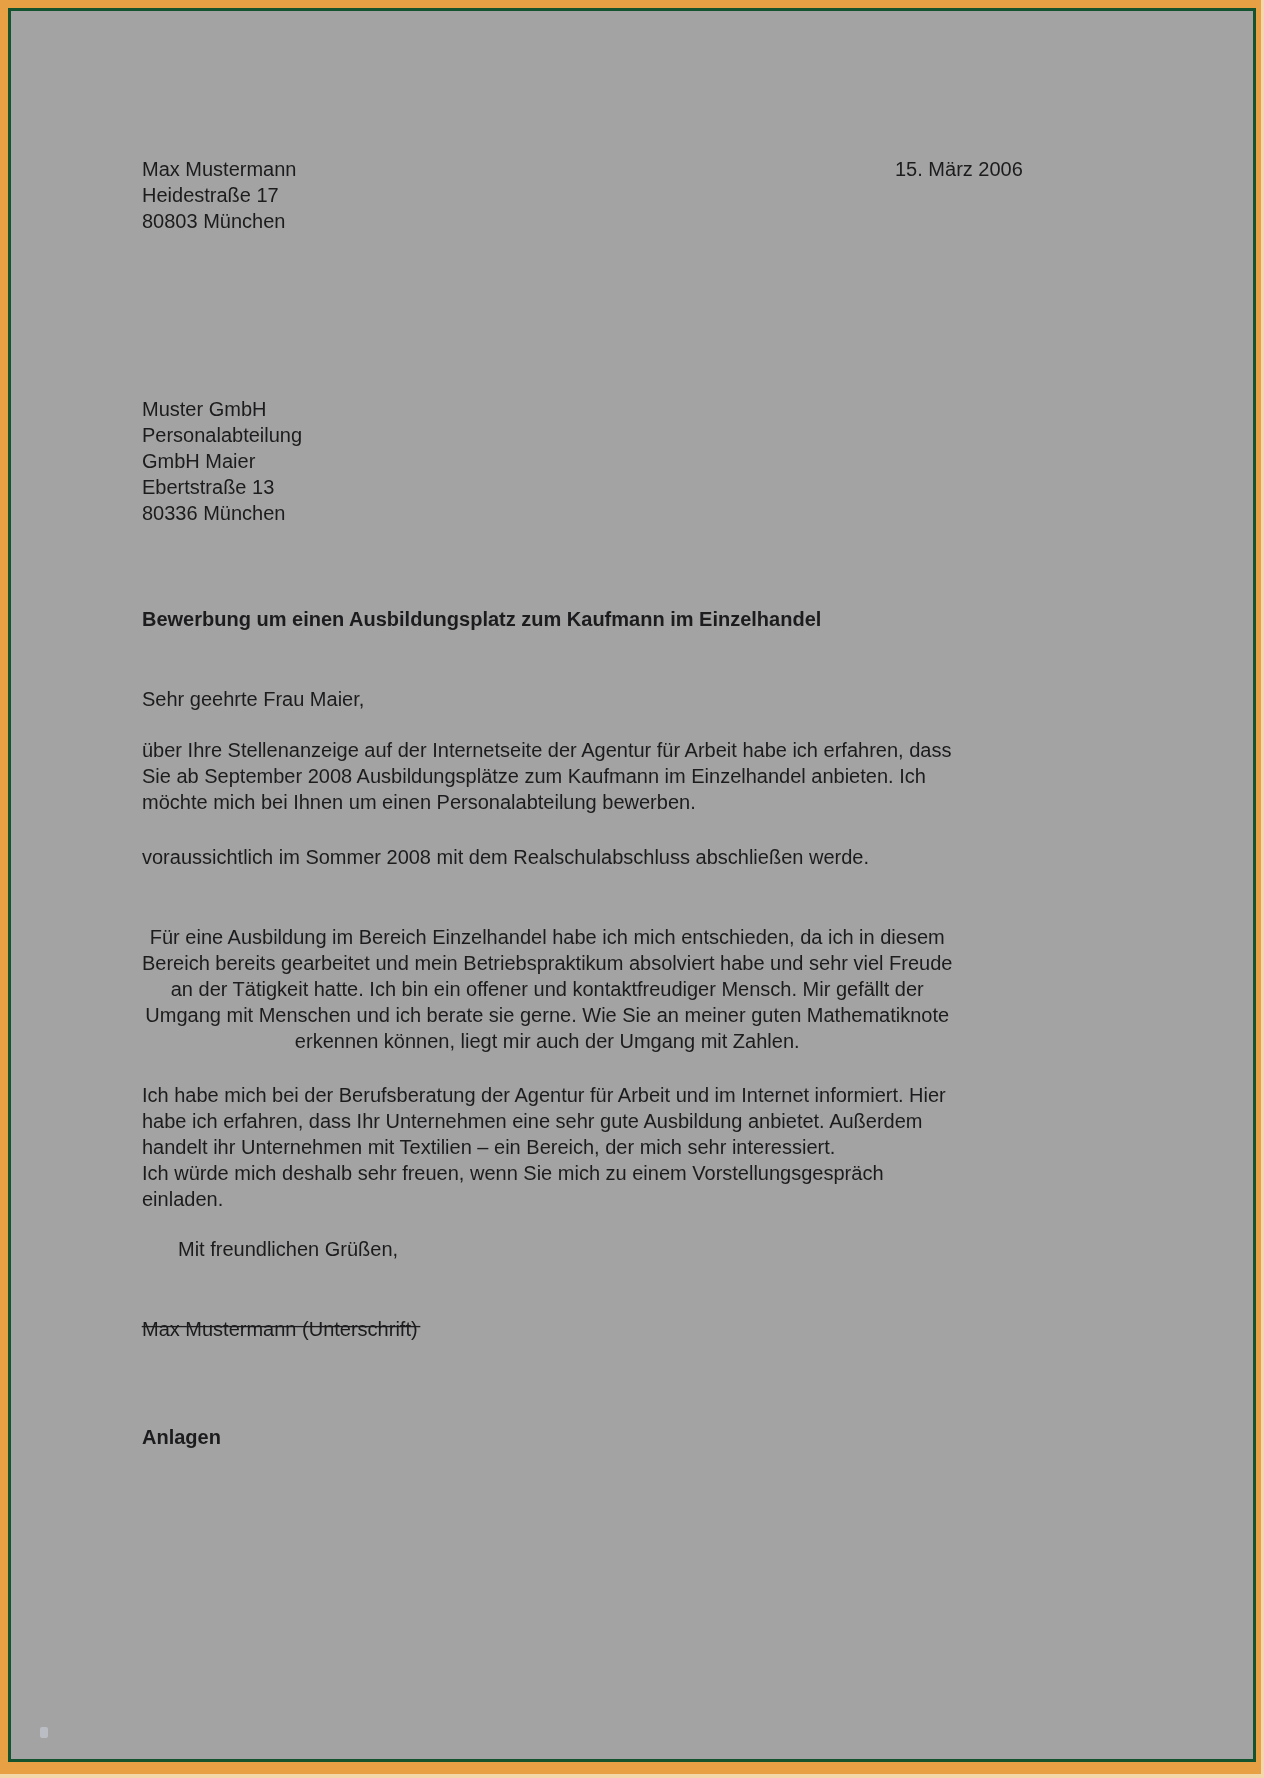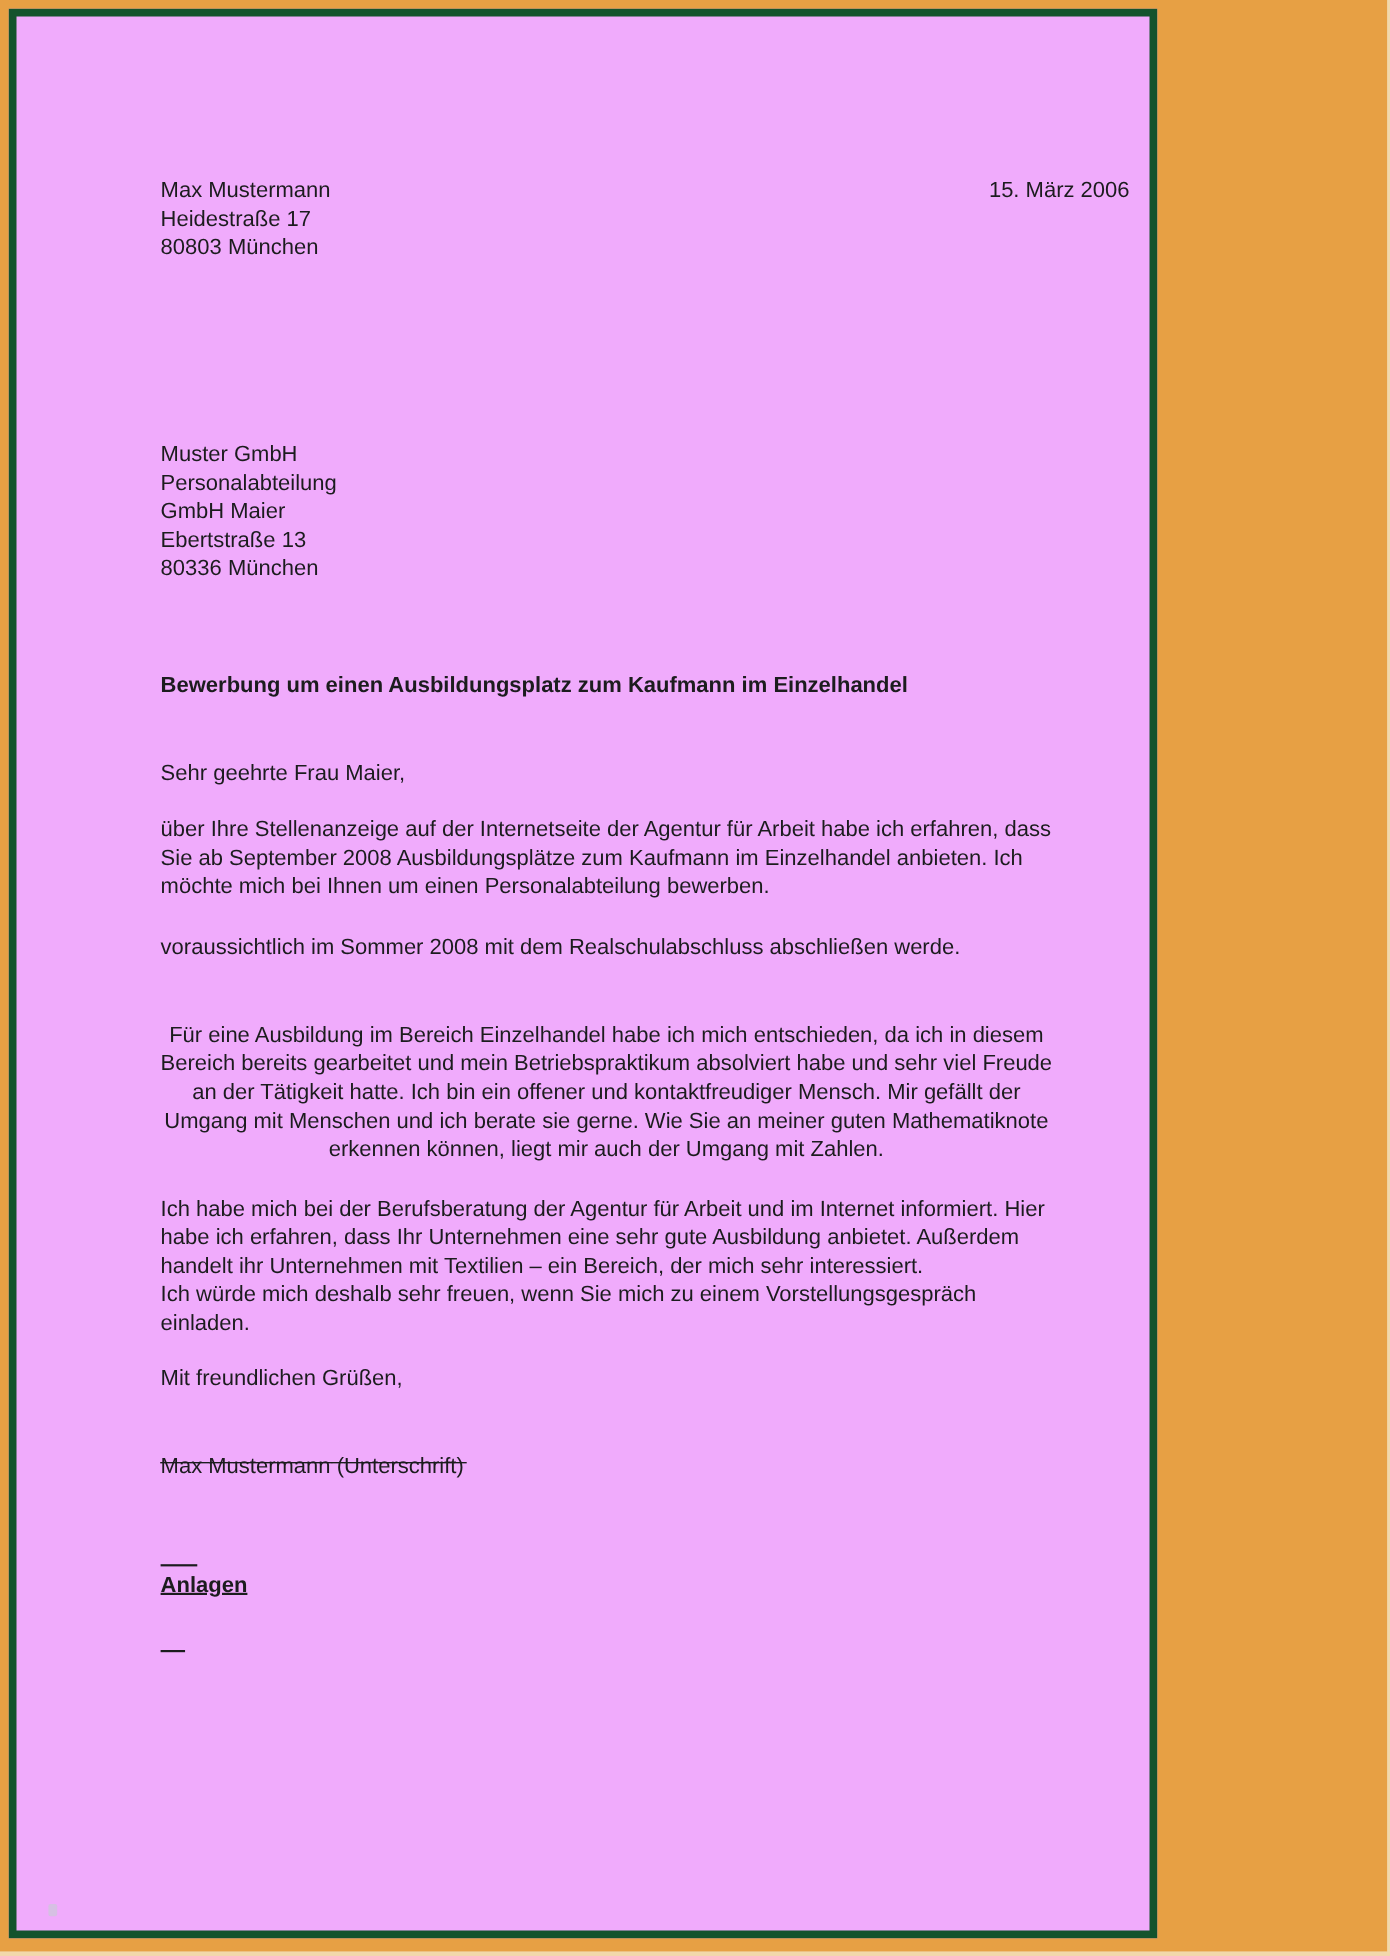--- a/index.html
+++ b/index.html
@@ -6,41 +6,41 @@
   body {
     width:1264px; height:1778px; margin:0; position:relative;
     background:#f2d8ab; overflow:hidden;
     font-family:"Liberation Sans", sans-serif; color:#1c1c1e;
   }
   .frame {
     position:absolute; left:0; top:0; width:1261px; height:1774px;
     background:#e7a044;
   }
   .paper {
-    position:absolute; left:8px; top:8px; width:1044px; height:1754px;
-    background:#f0abfc; border:7px solid #14532d; box-sizing:border-box;
+    position:absolute; left:8px; top:8px; width:1248px; height:1754px;
+    background:#a3a3a3; border:3px solid #14532d; box-sizing:border-box;
   }
   .block {
     position:absolute; left:131px;
     font-size:20px; line-height:26px; white-space:pre;
   }
   .block div { white-space:pre; }
   .sender     { top:145px; }
   .date       { top:145px; left:884px; }
   .recipient  { top:385px; }
   .subject    { top:595px; font-weight:bold; }
   .salutation { top:675px; }
   .p1 { top:726px; }
   .p2 { top:833px; }
   .p3 { top:913px;text-align:center; }
   .p4 { top:1071px; }
-  .closing    { top:1225px; }
+  .closing    { top:1225px;margin-left:36px; }
   .sig-rule   { top:1280px;margin-top:12px; }
   .sig-name   { top:1305px; }
-  .enclosures { top:1361px;text-decoration:underline; }
+  .enclosures { top:1361px; }
   .bold { font-weight:bold; }
   .speck {
     position:absolute; left:29px; top:1716px; width:8px; height:11px;
     background:#c7cbd6; opacity:0.65; border-radius:2px;
   }
 </style>
 </head>
 <body>
 
 <div class="frame">

